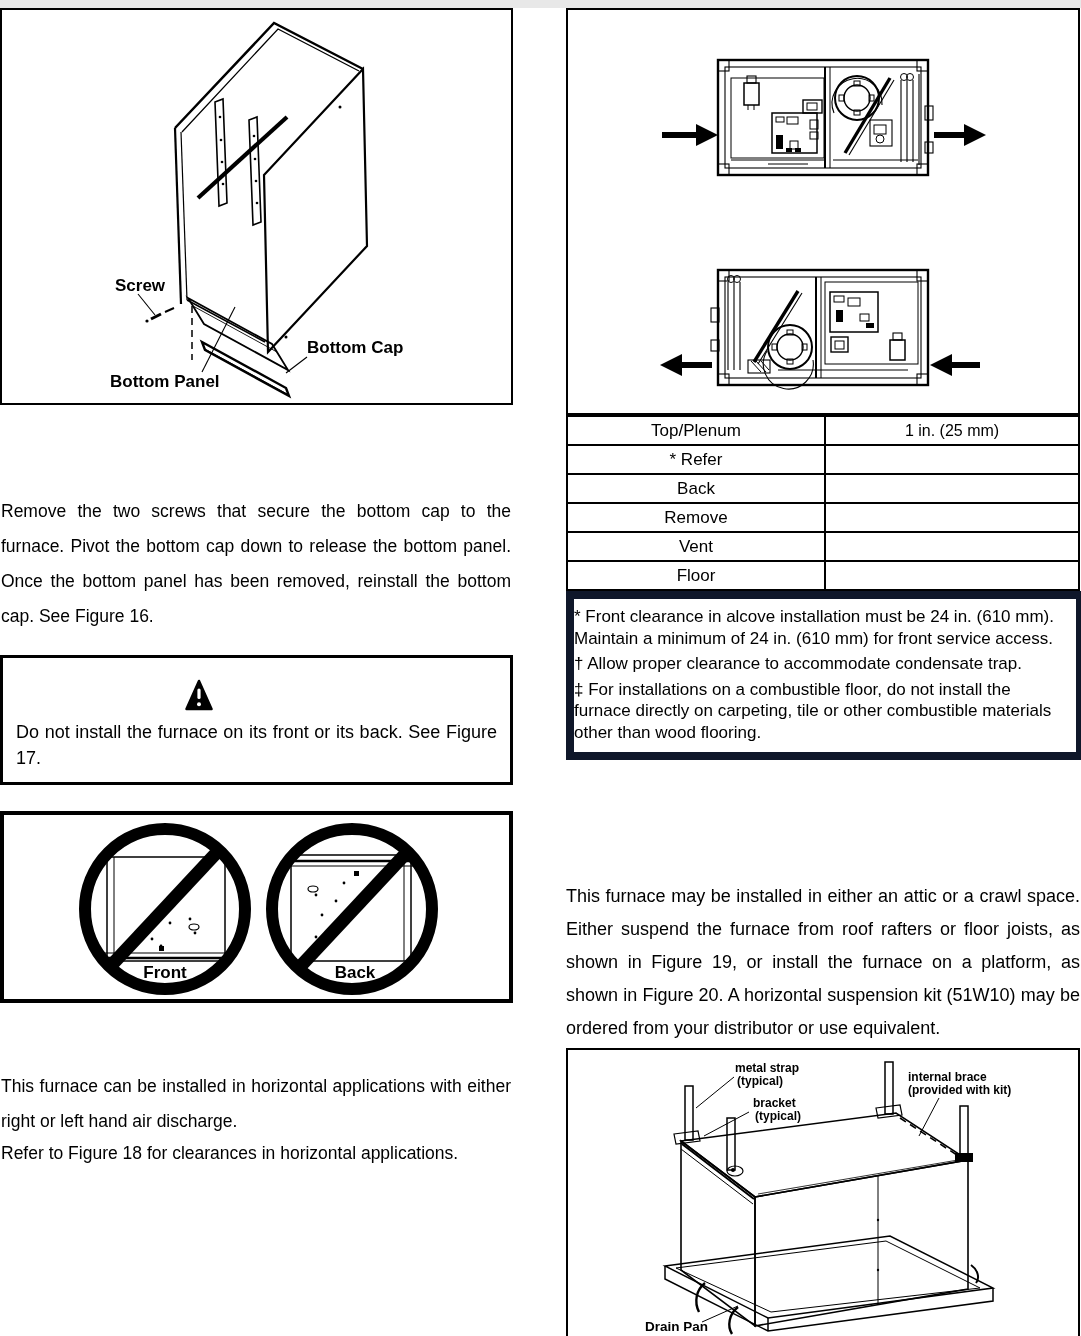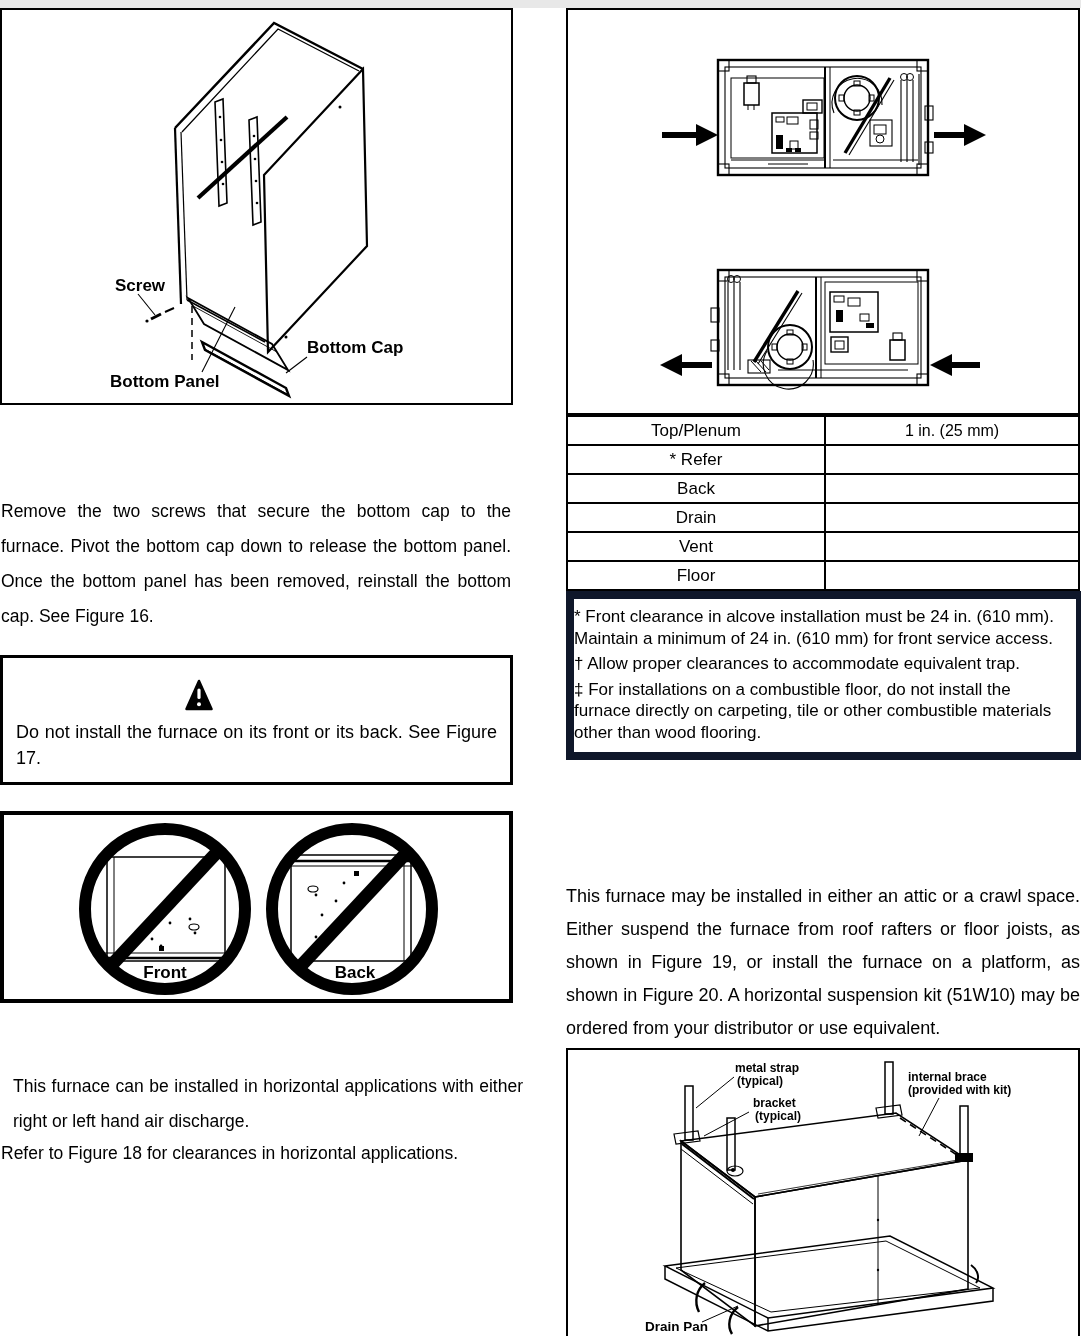--- a/index.html
+++ b/index.html
@@ -132,21 +132,21 @@
           <circle cx="312" cy="122" r="1.4"></circle>
           <circle cx="340" cy="68" r="1.4"></circle>
         <ellipse class="nofill" cx="309" cy="74" rx="5" ry="3" stroke-width="1.2"></ellipse>
         <rect x="350" y="56" width="5" height="5"></rect>
         <text class="figlabel" x="351" y="163" text-anchor="middle">Back</text>
         <path class="nofill" stroke-width="13" d="M406,34 L293,155"></path>
       </g>
     </svg>
   </div>
 
-  <div class="para" style="left:13px;top:1061px;width:510px;">This furnace can be installed in horizontal applications with either right or left hand air discharge.</div>
+  <div class="para" style="left:1px;top:1061px;width:510px;">This furnace can be installed in horizontal applications with either right or left hand air discharge.</div>
 
   <div class="para" style="left:1px;top:1128px;width:510px;">Refer to Figure 18 for clearances in horizontal applications.</div>
 
   <div class="figbox" style="left:566px;top:0;width:510px;height:403px;">
     <svg width="510" height="403" viewBox="0 0 510 403">
 
       <g>
         <rect class="nofill" x="150" y="50" width="210" height="115" stroke-width="2.4"></rect>
         <rect class="nofill" x="157" y="57" width="196" height="101" stroke-width="1.1"></rect>
         <rect class="nofill" x="150" y="50" width="11" height="11" stroke-width="1.1" fill="#fff"></rect>
@@ -271,36 +271,36 @@
     </div>
     <div class="crow">
       <div class="ccell-l">* Refer</div>
       <div class="ccell-v"></div>
     </div>
     <div class="crow">
       <div class="ccell-l">Back</div>
       <div class="ccell-v"></div>
     </div>
     <div class="crow">
-      <div class="ccell-l">Drain</div>
+      <div class="ccell-l">Remove</div>
       <div class="ccell-v"></div>
     </div>
     <div class="crow">
       <div class="ccell-l">Vent</div>
       <div class="ccell-v"></div>
     </div>
     <div class="crow">
       <div class="ccell-l">Floor</div>
       <div class="ccell-v"></div>
     </div>
   </div>
 
   <div class="fnotes">
     <p>* Front clearance in alcove installation must be 24 in. (610 mm). Maintain a minimum of 24 in. (610 mm) for front service access.</p>
-    <p>† Allow proper clearances to accommodate equivalent trap.</p>
+    <p>† Allow proper clearance to accommodate condensate trap.</p>
     <p>‡ For installations on a combustible floor, do not install the furnace directly on carpeting, tile or other combustible materials other than wood flooring.</p>
   </div>
 
   <div class="para-r" style="left:566px;top:872px;width:514px;">This furnace may be installed in either an attic or a crawl space. Either suspend the furnace from roof rafters or floor joists, as shown in Figure 19, or install the furnace on a platform, as shown in Figure 20. A horizontal suspension kit (51W10) may be ordered from your distributor or use equivalent.</div>
 
   <div class="figbox" style="left:566px;top:1040px;width:510px;height:292px;">
     <svg width="510" height="292" viewBox="0 0 510 292">
 
       <g>
         <polygon class="nofill" fill="#fff" stroke-width="1.5" points="97,216 322,186 425,238 200,268"></polygon>

